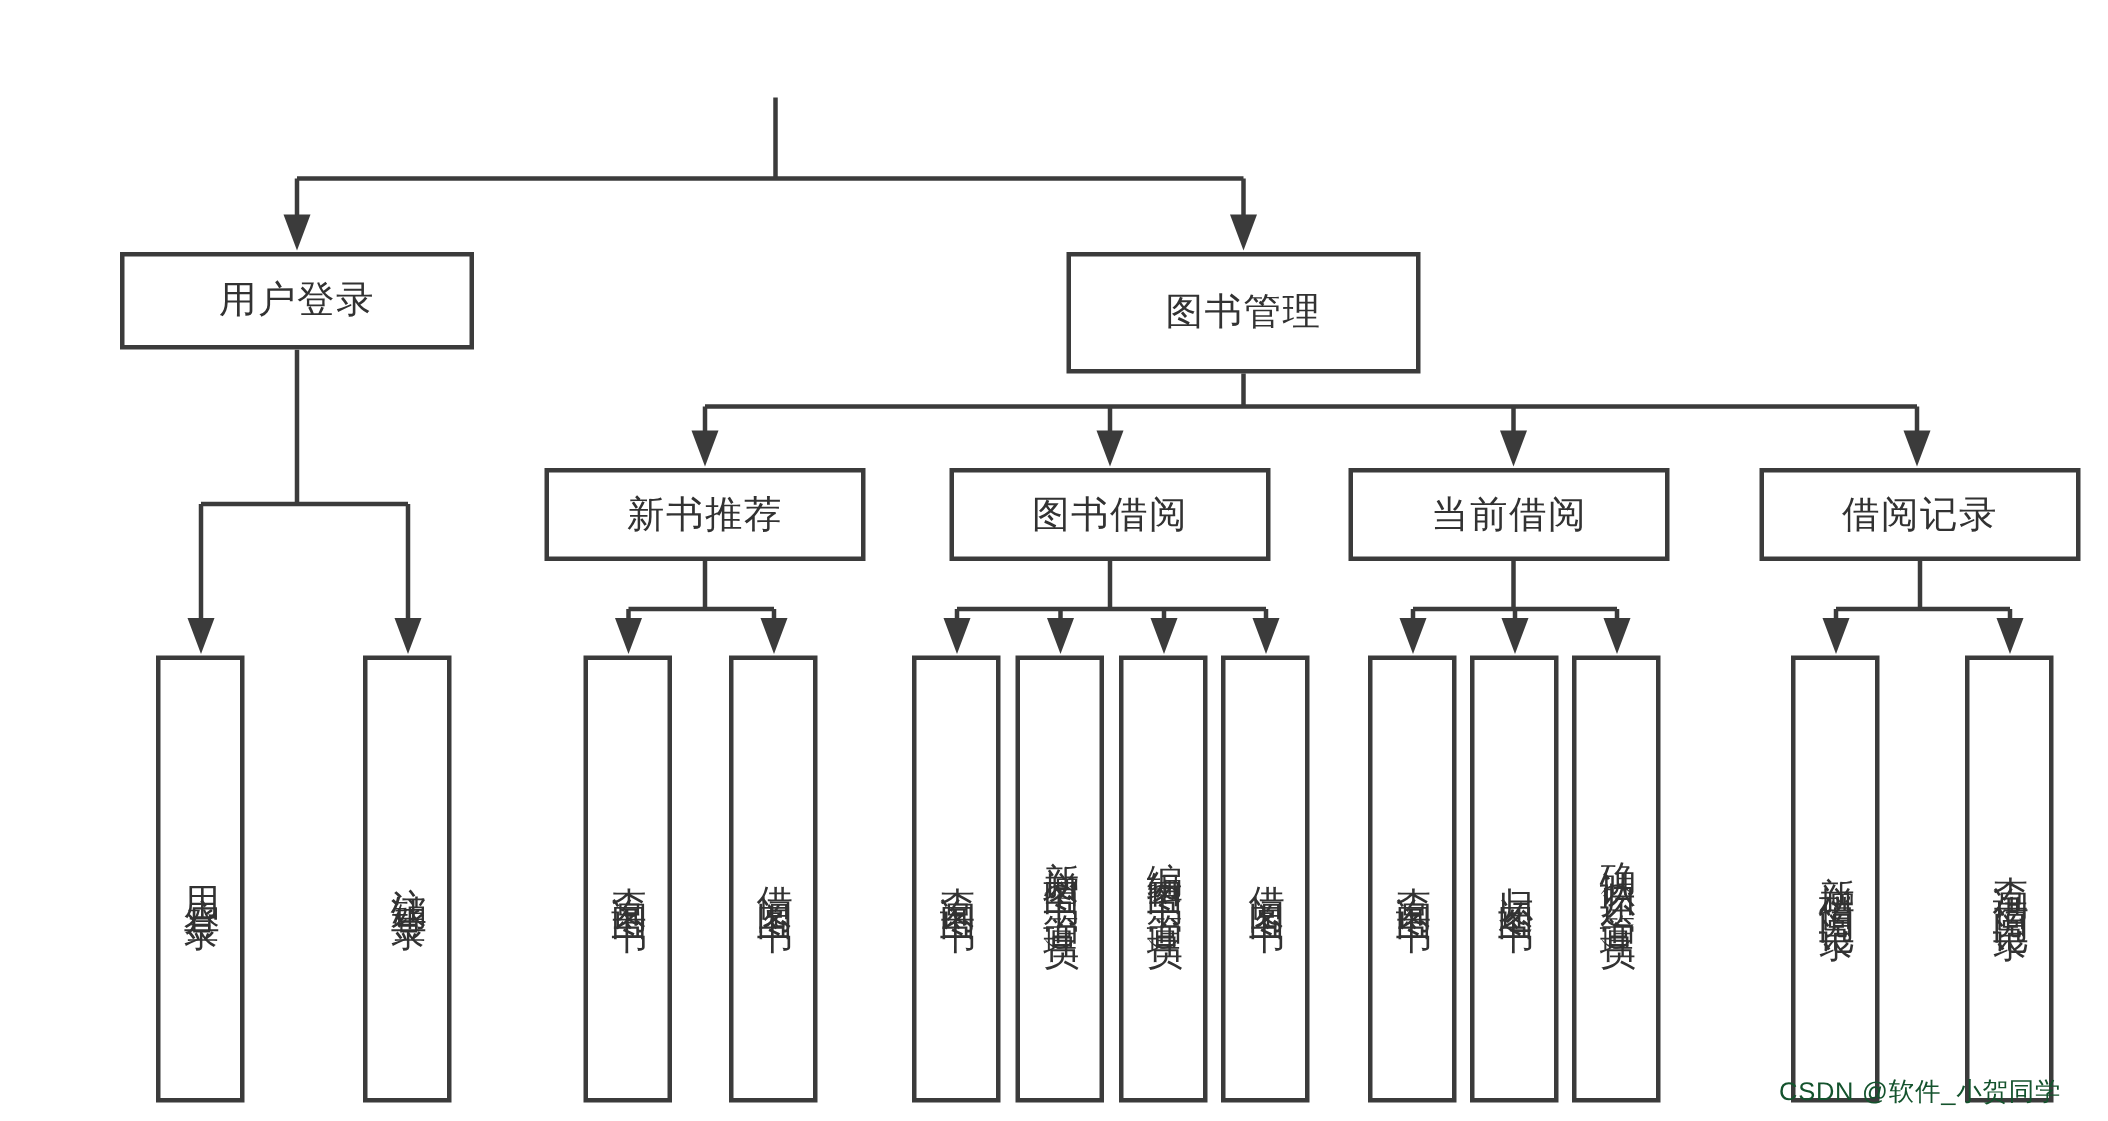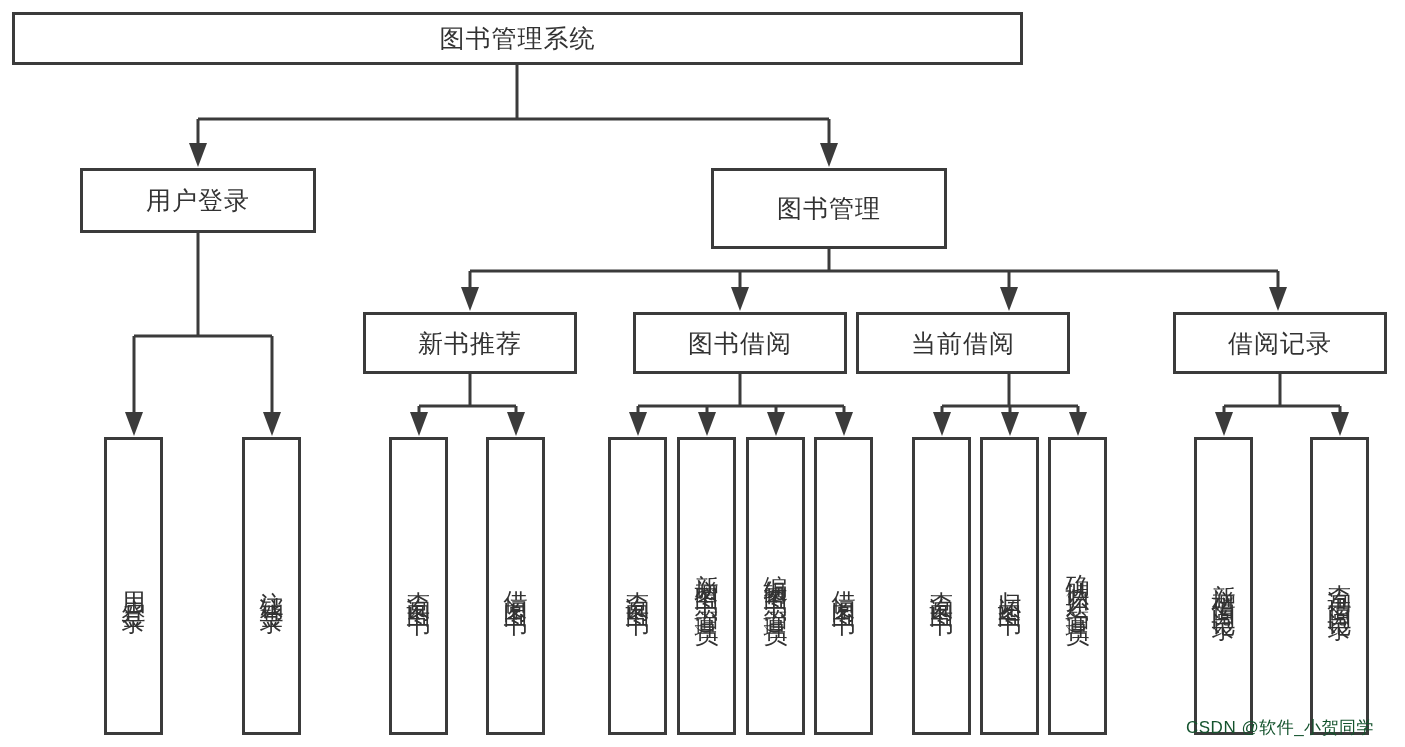--- a/index.html
+++ b/index.html
@@ -119,28 +119,27 @@
       <use href="#arrow" x="776" y="436"></use>
       <use href="#arrow" x="844" y="436"></use>
       <use href="#arrow" x="942" y="436"></use>
       <use href="#arrow" x="1010" y="436"></use>
       <use href="#arrow" x="1078" y="436"></use>
       <use href="#arrow" x="1224" y="436"></use>
       <use href="#arrow" x="1340" y="436"></use>
     </g>
   </svg>
 
-  <div class="node" style="left:12px; top:12px; width:1011px; height:53px;">图书管理系统</div>
 
   <div class="node" style="left:80px; top:168px; width:236px; height:65px;">用户登录</div>
   <div class="node" style="left:711px; top:168px; width:236px; height:81px;">图书管理</div>
 
   <div class="node" style="left:633px; top:312px; width:214px; height:62px;">图书借阅</div>
   <div class="node" style="left:363px; top:312px; width:214px; height:62px;">新书推荐</div>
-  <div class="node" style="left:856px; top:312px; width:214px; height:62px;">当前借阅</div>
+  <div class="node" style="left:899px; top:312px; width:214px; height:62px;">当前借阅</div>
   <div class="node" style="left:1173px; top:312px; width:214px; height:62px;text-align:center;">借阅记录</div>
 
   <div class="node leaf" style="left:104px;">用户登录</div>
   <div class="node leaf" style="left:242px;">注销登录</div>
 
   <div class="node leaf" style="left:389px;">查询图书</div>
   <div class="node leaf" style="left:486px;">借阅图书</div>
 
   <div class="node leaf" style="left:608px;">查询图书</div>
   <div class="node leaf" style="left:677px;">新增图书（管理员）</div>

